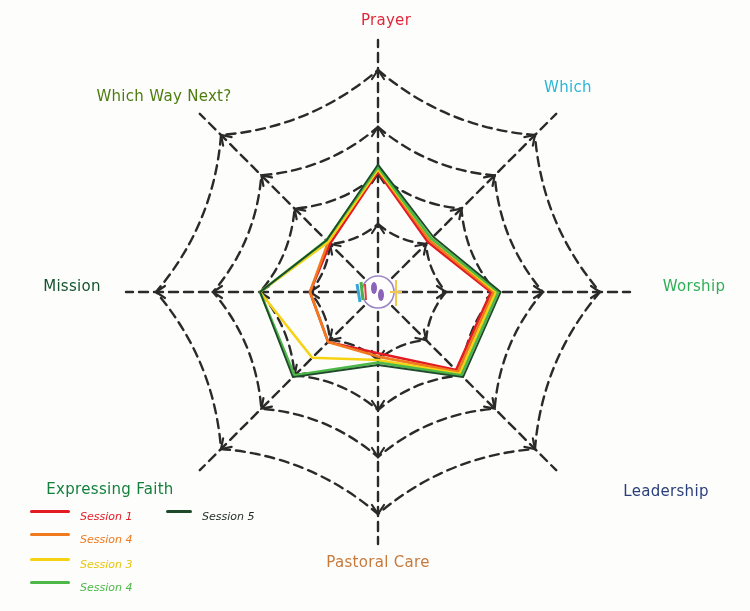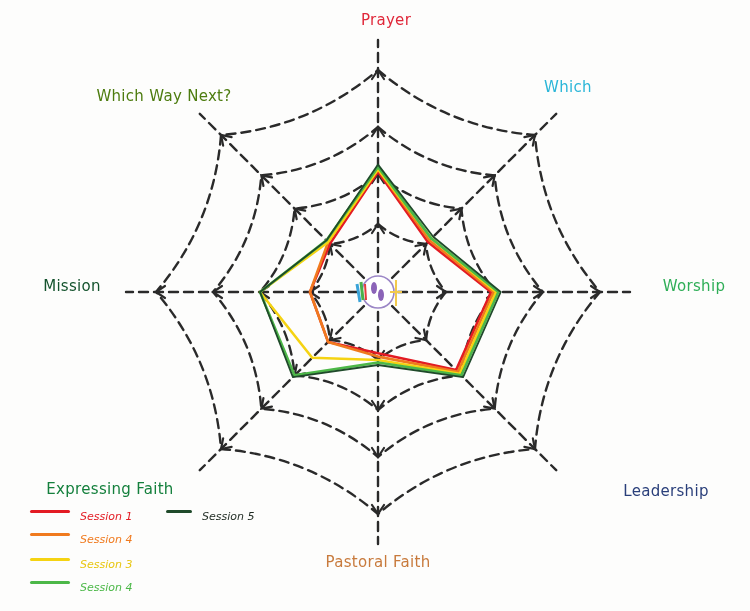--- a/index.html
+++ b/index.html
@@ -75,21 +75,21 @@
     <path d="M361 282 L363 300" stroke="#49b04a" stroke-width="3"></path>
     <path d="M365 284 L366 300" stroke="#e23b3b" stroke-width="2"></path>
     <path d="M396 280 L396 306 M390 292 L402 292" stroke="#f2c94c" stroke-width="2"></path>
   </g>
 </svg>
 
 <div class="axis-label" style="left:386px;top:20px;color:#e0283a;">Prayer</div>
 <div class="axis-label" style="left:568px;top:87px;color:#2bb6d8;">Which</div>
 <div class="axis-label" style="left:694px;top:286px;color:#2fae57;">Worship</div>
 <div class="axis-label" style="left:622px;top:491px;color:#2a3f7a;margin-left:44px;">Leadership</div>
-<div class="axis-label" style="left:378px;top:562px;color:#c87a3c;">Pastoral Faith</div>
+<div class="axis-label" style="left:378px;top:562px;color:#c87a3c;">Pastoral Care</div>
 <div class="axis-label" style="left:110px;top:489px;color:#15803d;">Expressing Faith</div>
 <div class="axis-label" style="left:72px;top:286px;color:#14532d;">Mission</div>
 <div class="axis-label" style="left:164px;top:84px;color:#4d7c0f;margin-top:12px;">Which Way Next?</div>
 
 <div class="legend">
   <div class="legend-item" style="left:0;top:4px;">
     <span class="legend-swatch" style="background:#e31b23"></span>
     <span style="color:#e31b23">Session 1</span>
   </div>
   <div class="legend-item" style="left:0;top:27px;">

